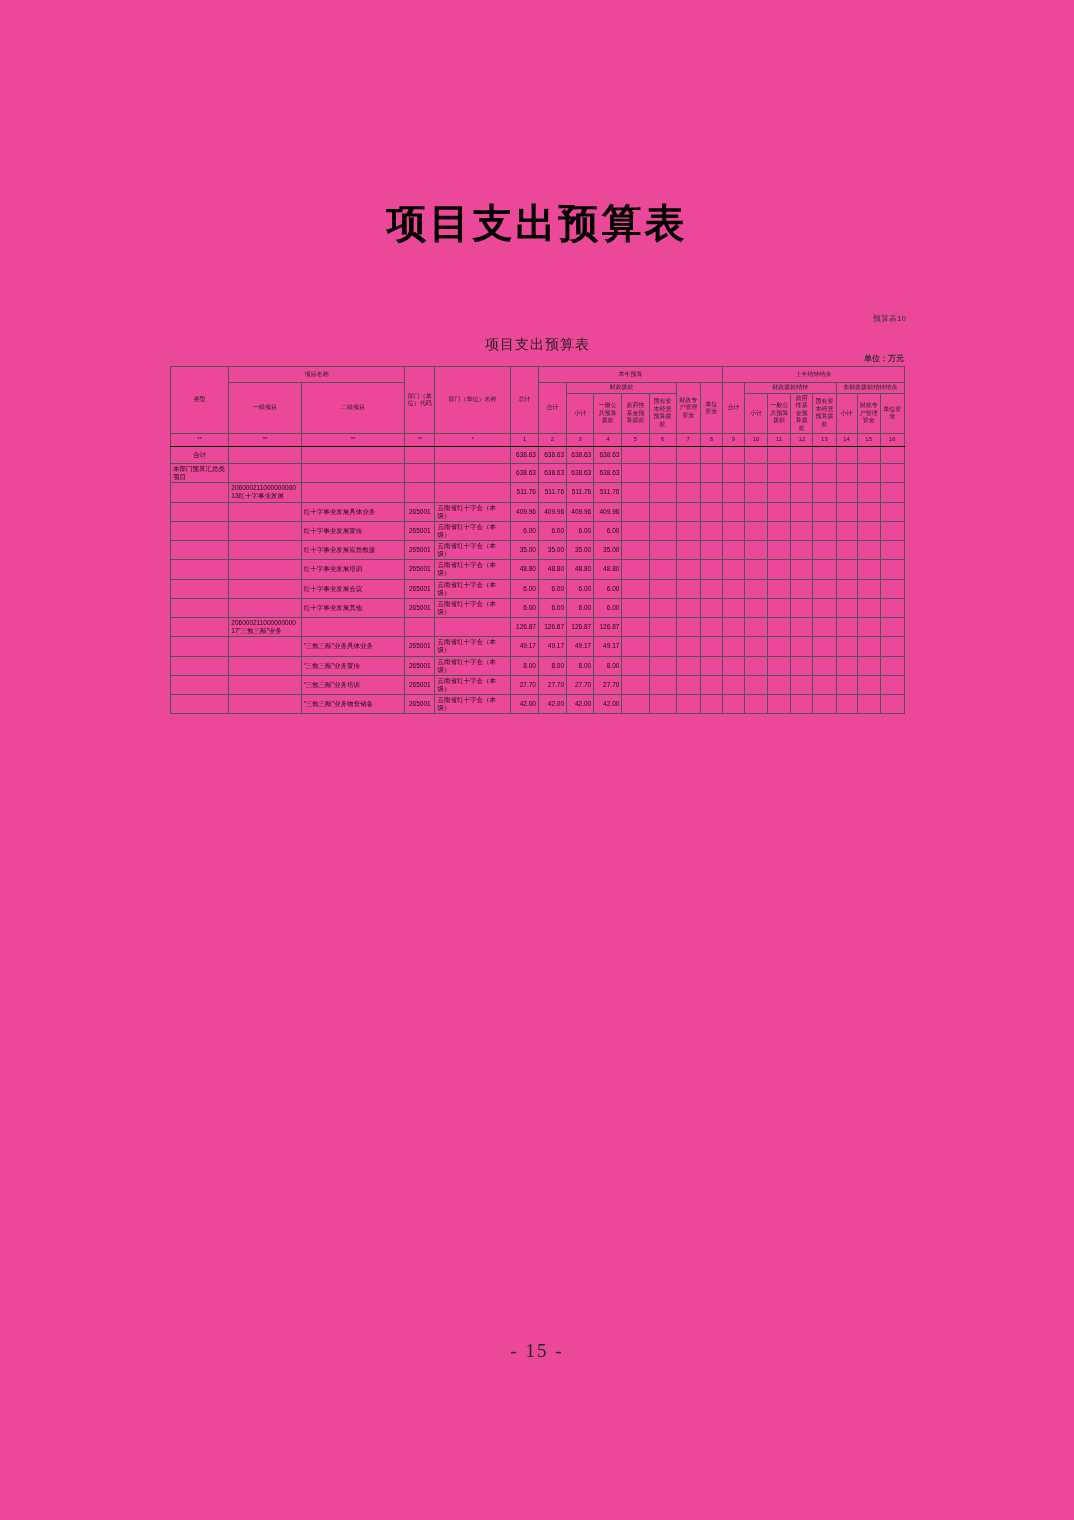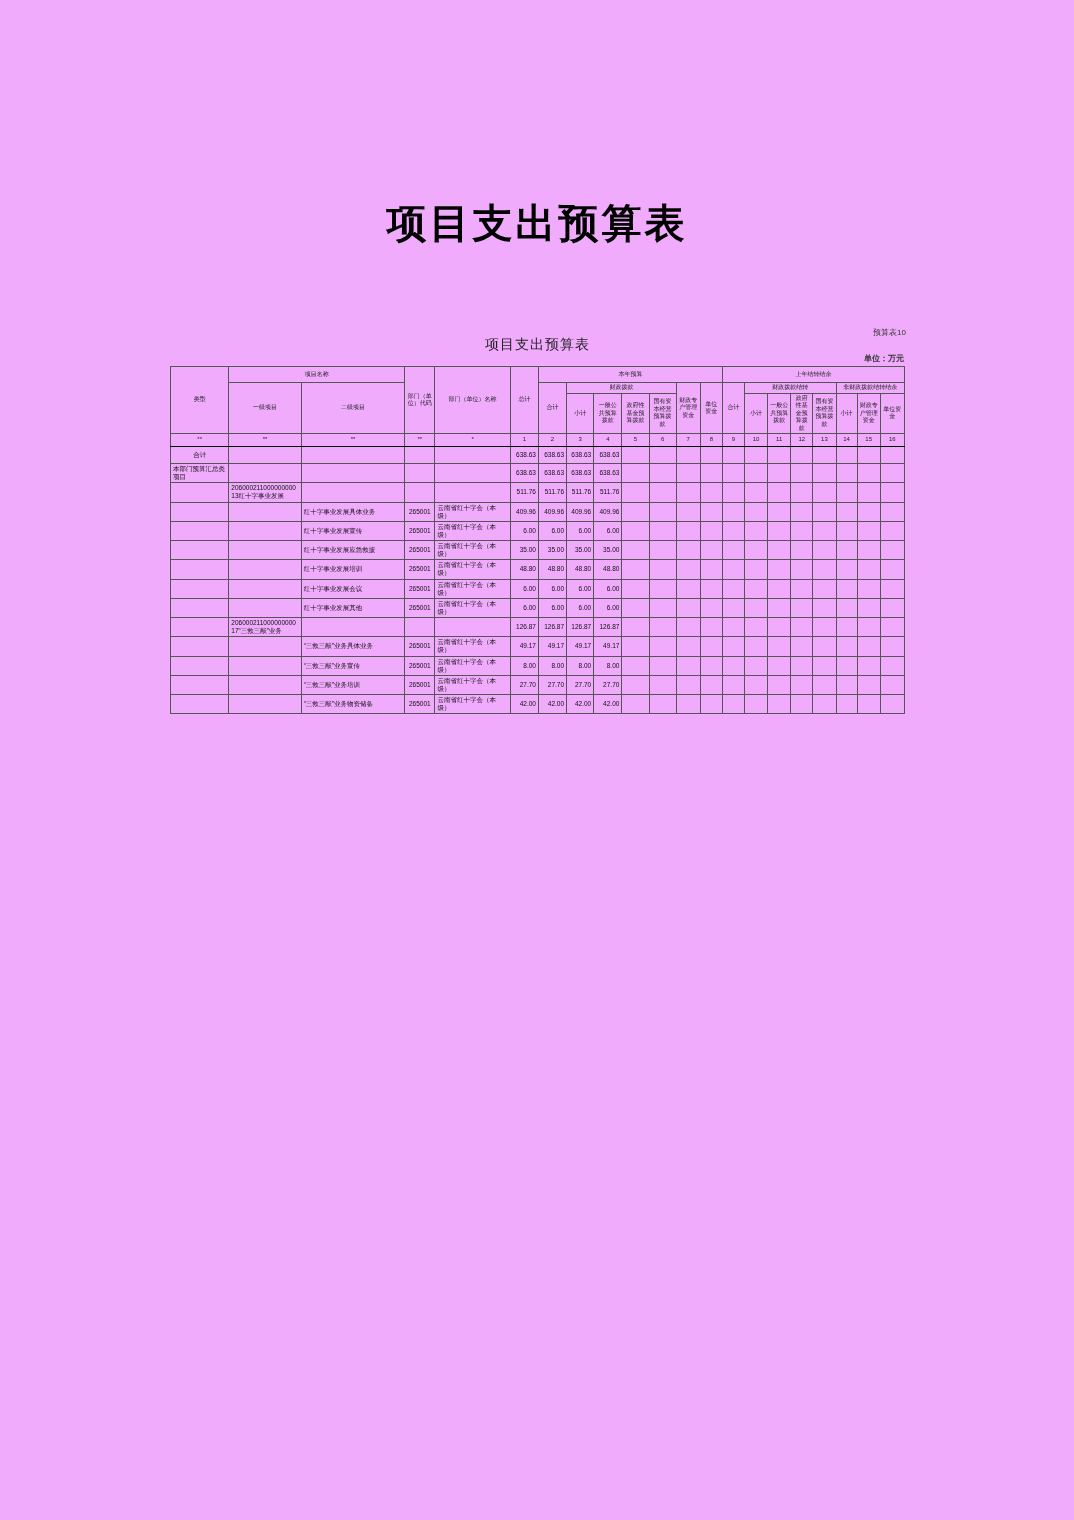--- a/index.html
+++ b/index.html
@@ -1,37 +1,37 @@
 <!DOCTYPE html>
 <html><head>
 <meta charset="utf-8">
 <style>
   html,body{margin:0;padding:0;background:#ffffff;}
   .page{
     position:relative;
     width:1074px;height:1520px;
-    background:#f0abfc;
+    background:#ec4899;
     font-family:"Liberation Sans",sans-serif;
     color:#111;
     overflow:hidden;
   }
   .doc-title{
     position:absolute;
     top:196px;left:0;width:1074px;
     text-align:center;
     font-family:"Liberation Serif","DejaVu Serif",serif;
     font-weight:bold;
     font-size:40px;
     letter-spacing:3px;
     color:#000;
   }
   .corner-label{
     position:absolute;
     top:313px;right:168px;
-    font-size:8px;color:#333;margin-top:14px;
+    font-size:8px;color:#333;
   }
   .table-title{
     position:absolute;
     top:336px;left:170px;width:735px;
     text-align:center;
     font-size:14px;letter-spacing:1px;color:#222;
   }
   .unit-label{
     position:absolute;
     top:353px;right:170px;
@@ -494,14 +494,15 @@
           <td class="num"></td>
           <td class="num"></td>
           <td class="num"></td>
           <td class="num"></td>
           <td class="num"></td>
           <td class="num"></td>
         </tr>
       </tbody>
     </table>
 
+  <div class="page-number">- 15 -</div>
 
 </div>
 
 </body></html>

